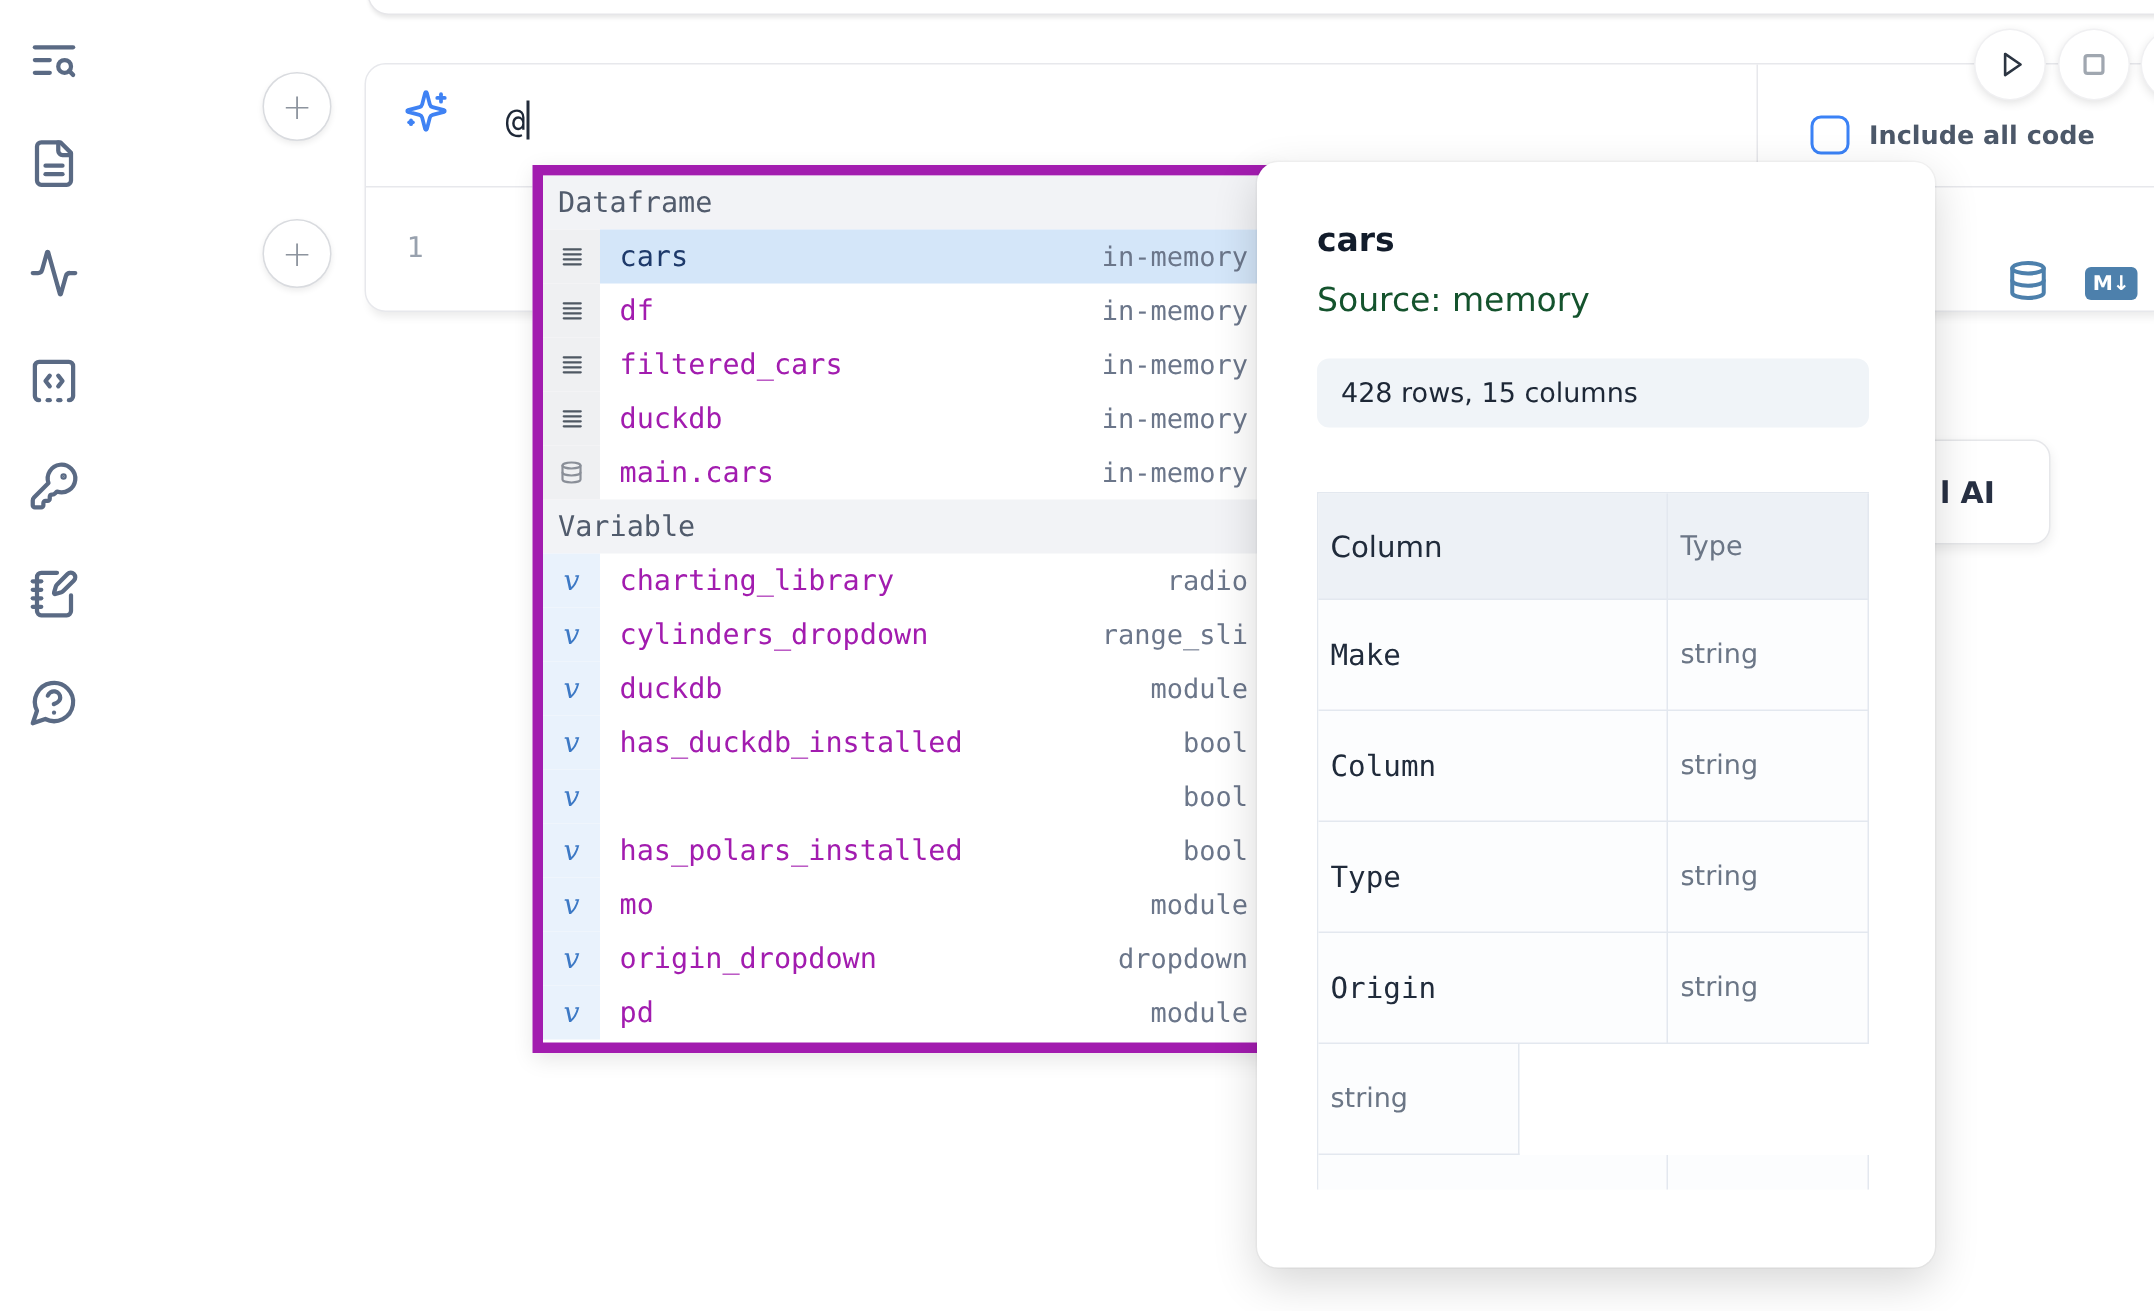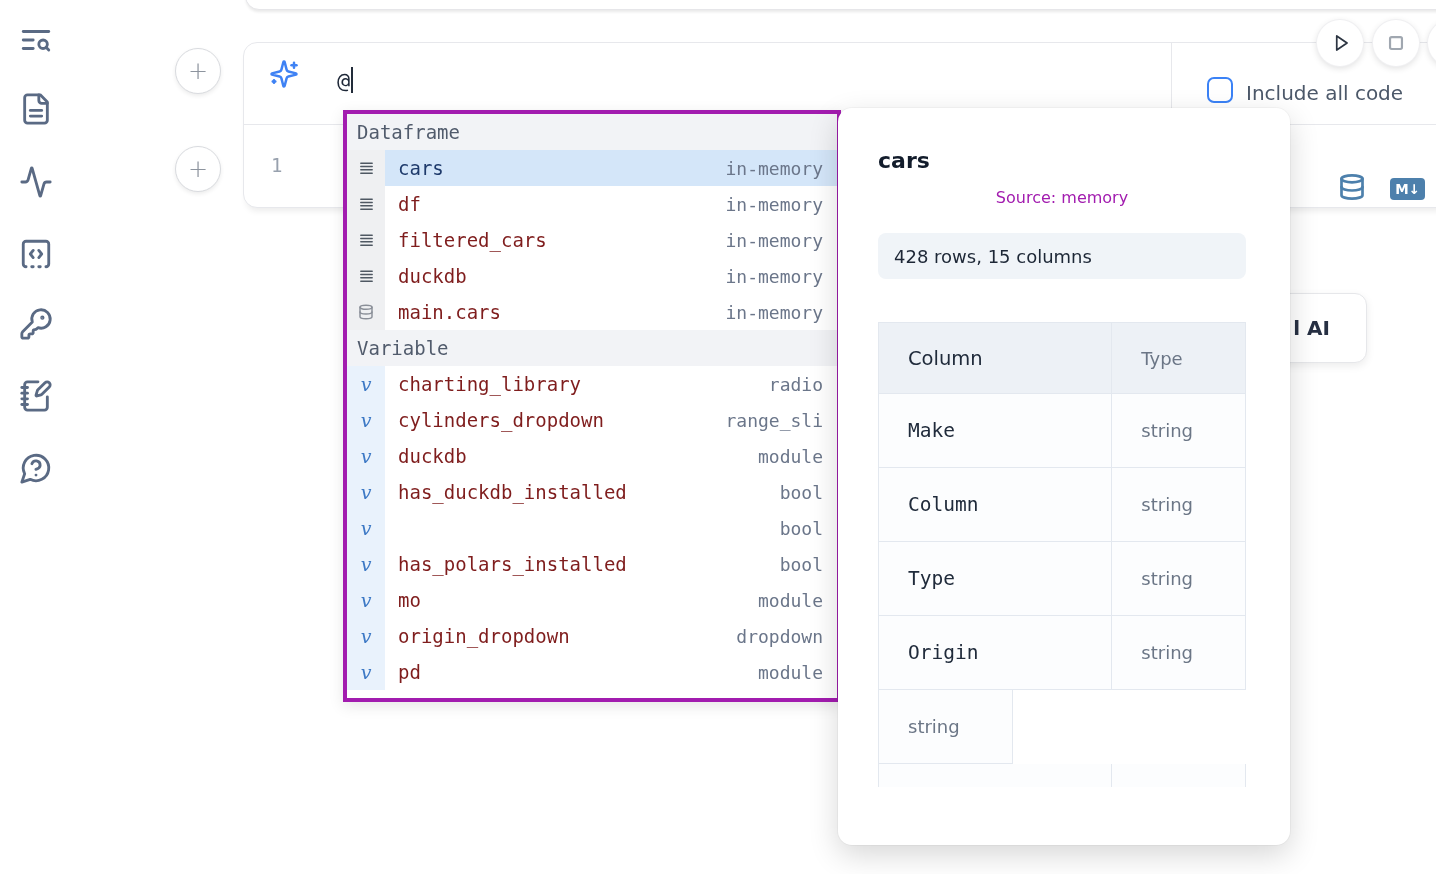--- a/index.html
+++ b/index.html
@@ -32,73 +32,73 @@
   .cell-card{left:243px;top:42px;width:1207px;height:166px;background:#fff;
     border:1px solid var(--border);border-radius:14px;box-sizing:border-box;
     box-shadow:0 6px 6px -3px rgba(0,0,0,.08);z-index:5;}
   .prompt-row{position:absolute;left:0;top:0;width:100%;height:81px;border-bottom:1px solid var(--border);}
   .sparkles{position:absolute;left:25px;top:16px;width:30px;height:30px;color:#3f82f4;}
   .prompt-text{position:absolute;left:93px;top:24px;font-size:22px;color:#1d2737;}
   .caret{display:inline-block;width:2px;height:26px;background:#222c3a;vertical-align:-5px;margin-left:1px;}
   .vdiv{position:absolute;left:927px;top:0;height:81px;border-left:1px solid var(--border);}
   .checkbox{position:absolute;left:963px;top:34px;width:26px;height:26px;border:2px solid var(--blue);
     border-radius:7px;background:#fff;box-sizing:border-box;}
-  .cb-label{position:absolute;left:1002px;top:38px;font-size:20px;color:#4c5869;}
+  .cb-label{position:absolute;left:1002px;top:38px;font-size:17px;color:#4c5869;font-weight:bold;}
   .line-num{position:absolute;left:27px;top:111px;font-size:19px;color:#98a1ae;}
   .db-icon{position:absolute;left:1094px;top:128px;width:28px;height:32px;color:var(--steel);}
   .md-badge{position:absolute;left:1146px;top:135px;width:35px;height:22px;background:var(--steel);
     border-radius:4px;color:#fff;font-weight:bold;font-size:13.5px;display:flex;align-items:center;justify-content:center;letter-spacing:0;}
 
   
   .circle-btn{width:46px;height:46px;border-radius:50%;background:#fff;z-index:6;
     box-shadow:0 0 0 1px #f0f0f2, 0 2px 7px rgba(0,0,0,.14);
     display:flex;align-items:center;justify-content:center;}
 
   
-  .dropdown{left:343px;top:110px;width:498px;height:592px;background:#fff;z-index:20;
-    border:4px solid #a21caf;box-sizing:border-box;box-shadow:0 4px 14px rgba(0,0,0,.10);overflow:hidden;}
+  .dropdown{left:355px;top:110px;width:498px;height:592px;background:#fff;z-index:20;
+    border:7px solid #a21caf;box-sizing:border-box;box-shadow:0 4px 14px rgba(0,0,0,.10);overflow:hidden;}
   .ac-row{height:36px;}
   .ac-header{height:36px;line-height:36px;background:var(--hdrbg);color:#515b6c;
     font-size:19px;padding-left:10px;font-family:"DejaVu Sans Mono", monospace;}
   .ac-item{display:flex;height:36px;}
   .ac-gutter{width:38px;display:flex;align-items:center;justify-content:center;flex:none;}
   .ac-gutter.v-dataframe,.ac-gutter.v-table{background:var(--gutter);}
   .ac-gutter.v-variable{background:var(--gutterblue);}
   .ac-gutter .ic{display:none;}
   .ac-gutter.v-dataframe .ic-dataframe{display:block;}
   .ac-gutter.v-table .ic-table{display:block;}
   .ac-gutter.v-variable .ic-variable{display:block;}
   .ic-dataframe{width:17px;height:17px;color:#4f5863;}
   .ic-table{width:16px;height:16px;color:#8a8f98;}
   .ic-variable{font-family:"DejaVu Serif", serif;font-style:italic;font-size:19px;color:#3d79c5;line-height:1;}
   .ac-main{flex:1;display:flex;align-items:center;padding:0 14px 0 13px;min-width:0;overflow:hidden;}
   .ac-main.on{background:var(--selected);}
-  .ac-name{font-family:"DejaVu Sans Mono", monospace;font-size:19px;color:#7f1d1d;white-space:pre;}
+  .ac-name{font-family:"DejaVu Sans Mono", monospace;font-size:19px;color:#a21caf;white-space:pre;}
   .ac-main.on .ac-name{color:#1e3a6b;}
   .ac-detail{margin-left:auto;font-family:"DejaVu Sans Mono", monospace;font-size:18px;color:#6b768a;white-space:pre;padding-left:8px;text-align:right;}
 
   
   .ai-frag{left:1100px;top:293px;width:267px;height:70px;background:#fff;border:1px solid #e6e7ea;
     border-radius:12px;box-sizing:border-box;box-shadow:0 3px 8px rgba(0,0,0,.08);z-index:10;
     display:flex;align-items:center;justify-content:flex-end;padding-right:36px;
     font-size:20px;font-weight:bold;color:#273043;}
 
   
   .popup{left:838px;top:108px;width:452px;height:737px;background:#fff;border-radius:14px;z-index:30;
     box-shadow:0 10px 30px rgba(0,0,0,.16), 0 0 0 1px rgba(0,0,0,.03);
     padding:40px 44px 0 40px;box-sizing:border-box;}
   .pv-title{font-size:22px;font-weight:bold;color:#121c2b;line-height:1.2;}
-  .pv-source{margin-top:14px;font-size:16px;color:#a21caf;text-align:center;}
+  .pv-source{margin-top:14px;font-size:22px;color:#14532d;}
   .pv-badge{margin-top:26px;width:368px;height:46px;background:#f0f4f8;border-radius:8px;
     display:flex;align-items:center;padding-left:16px;box-sizing:border-box;font-size:18px;color:#1d2736;}
   .pv-tablewrap{margin-top:43px;width:368px;height:465px;overflow:hidden;}
   .pv-table{width:368px;border-top:1px solid #e3e8ef;border-left:1px solid #e3e8ef;box-sizing:border-box;}
   .pv-tr{display:flex;}
   .pv-th,.pv-td{border-right:1px solid #e3e8ef;border-bottom:1px solid #e3e8ef;box-sizing:border-box;
-    display:flex;align-items:center;padding-left:29px;}
+    display:flex;align-items:center;padding-left:8px;}
   .pv-th{height:71px;background:#edf1f6;font-size:19px;color:#1e2a3a;}
   .pv-td{height:74px;background:#fcfdfe;}
   .pv-col{width:234px;font-size:19.5px;color:#202b3b;}
   .pv-type{width:134px;font-size:18px;color:#6b7686;}
   .pv-th.pv-col,.pv-th.pv-type{font-family:"DejaVu Sans", sans-serif;}
 </style>
 </head>
 <body>
 
 <div class="stage">

